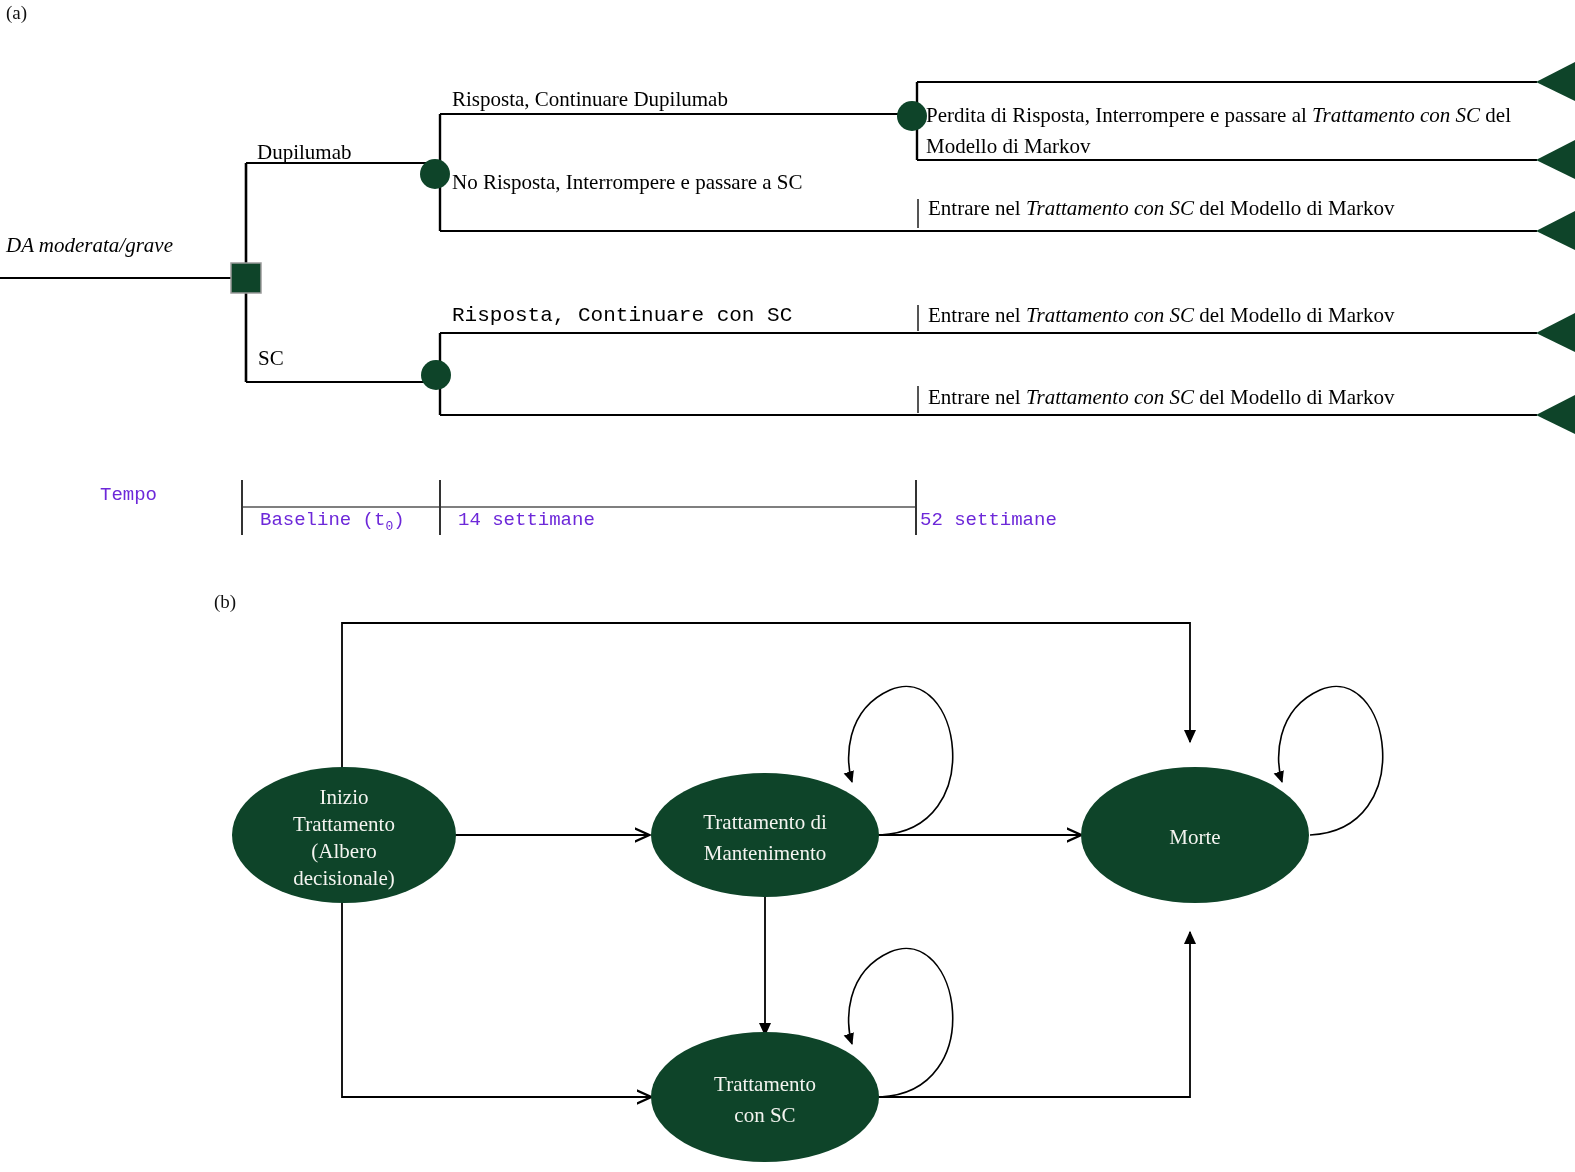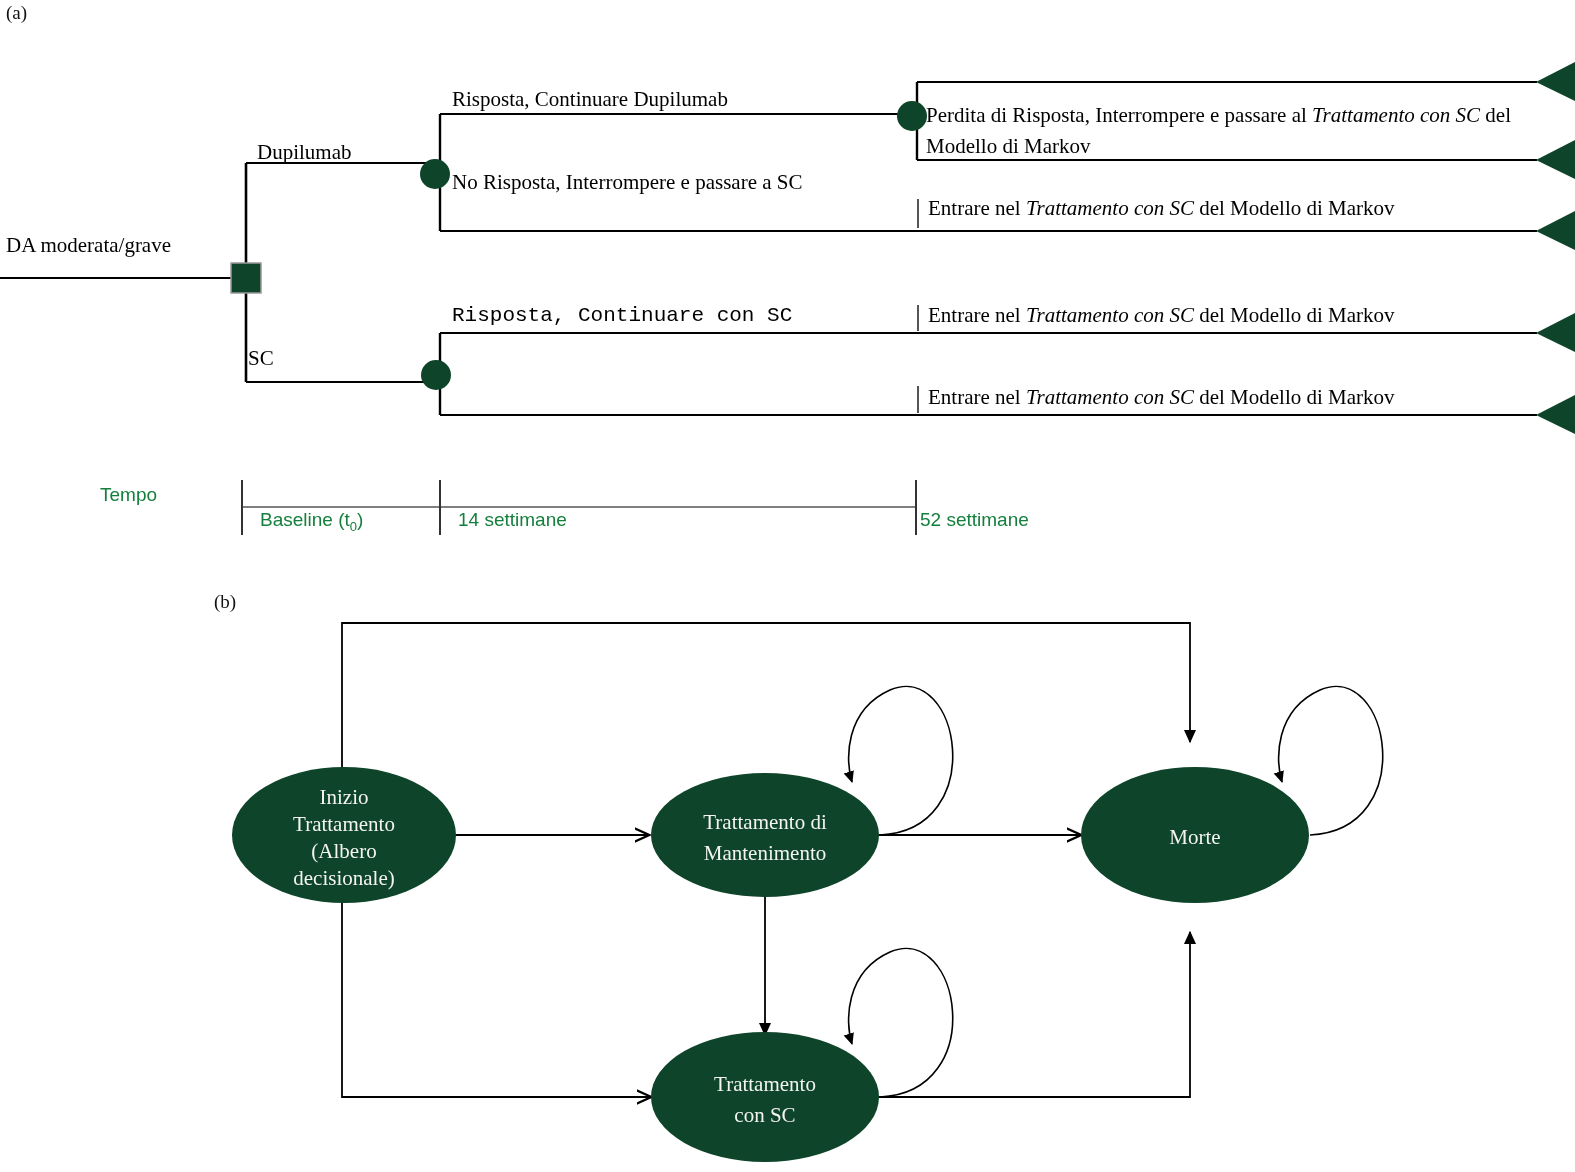--- a/index.html
+++ b/index.html
@@ -39,22 +39,22 @@
     font-family: "Liberation Serif", "DejaVu Serif", serif;
     color: #000;
     white-space: nowrap;
   }
   .tree-text i {
     font-style: italic;
   }
   .time-text {
     position: absolute;
     font-size: 19px;
-    font-family: Liberation Sans, sans-serif;
-    color: #15803d;
+    font-family: Liberation Mono, monospace;
+    color: #6d28d9;
     white-space: nowrap;
   }
   .time-text sub {
     font-size: 13px;
   }
   .node-label {
     font-family: "Liberation Serif", "DejaVu Serif", serif;
     fill: #f4f4f0;
     font-size: 21px;
     text-anchor: middle;
@@ -155,25 +155,25 @@
 
     <text class="node-label" x="765" y="829">Trattamento di</text>
     <text class="node-label" x="765" y="860">Mantenimento</text>
 
     <text class="node-label" x="1195" y="844">Morte</text>
 
     <text class="node-label" x="765" y="1091">Trattamento</text>
     <text class="node-label" x="765" y="1122">con SC</text>
   </svg>
 
-  <div class="tree-text" style="left:6px; top:231px;">DA moderata/grave</div>
+  <div class="tree-text" style="left:6px; top:231px;font-style:italic;">DA moderata/grave</div>
 
   <div class="tree-text" style="left:257px; top:138px;">Dupilumab</div>
 
-  <div class="tree-text" style="left:248px; top:344px;text-align:center;">SC</div>
+  <div class="tree-text" style="left:258px; top:344px;text-align:center;">SC</div>
 
   <div class="tree-text" style="left:452px; top:85px;">Risposta, Continuare Dupilumab</div>
 
   <div class="tree-text" style="left:452px; top:168px;">No Risposta, Interrompere  e passare a SC</div>
 
   <div class="tree-text" style="left:452px; top:302px;font-family:Liberation Mono, monospace;">Risposta, Continuare con SC</div>
 
 
 
   <div class="tree-text" style="left:926px; top:100px; width:640px; white-space:normal; line-height:31px;">

